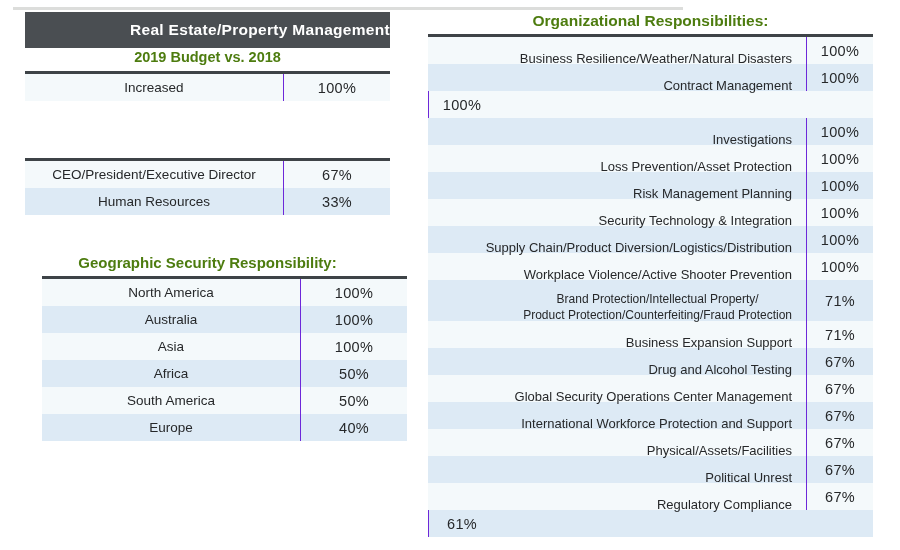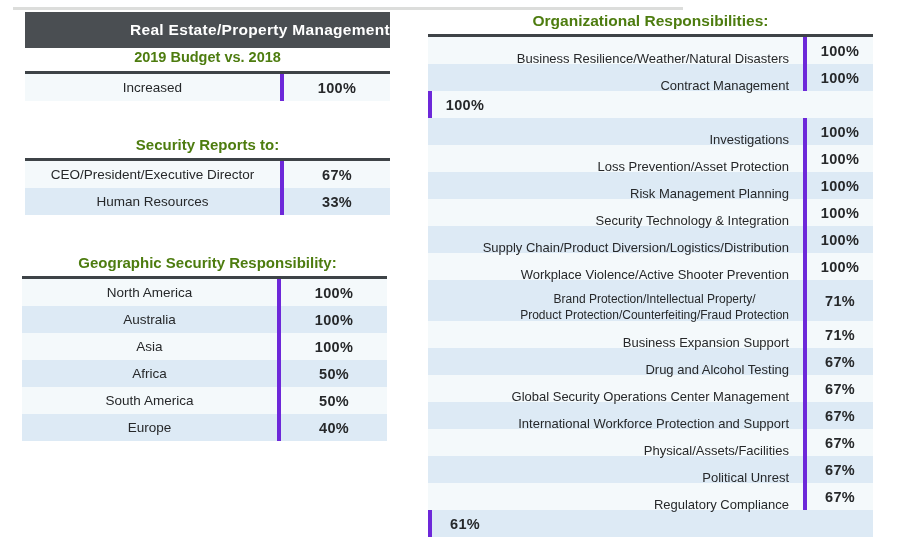--- a/index.html
+++ b/index.html
@@ -14,31 +14,31 @@
            display:flex;align-items:center;justify-content:flex-end;}
   .red-heading{position:absolute;color:#4d7c0f;font-weight:bold;text-align:center;}
   .h-budget{left:25px;top:49px;width:365px;font-size:14.5px;}
   .h-reports{left:25px;top:136px;width:365px;font-size:15px;}
   .h-geo{left:25px;top:254px;width:365px;font-size:15px;}
   .h-org{left:428px;top:12px;width:445px;font-size:15.5px;}
 
   .dtable{position:absolute;border-top:3px solid #3e4347;}
   .t-budget{left:25px;top:71px;width:365px;}
   .t-reports{left:25px;top:158px;width:365px;}
-  .t-geo{left:22px;top:276px;width:365px;}
+  .t-geo{left:42px;top:276px;width:365px;}
   .t-org{left:428px;top:34px;width:445px;}
 
   .trow{display:flex;align-items:stretch;height:27px;}
   .trow:nth-child(odd){background:#f4f9fb;}
   .trow:nth-child(even){background:#ddeaf5;}
   .trow.tall{height:41px;}
 
   .cell{display:flex;align-items:center;}
   .lbl{flex:1;font-size:13.5px;justify-content:center;text-align:left;padding:0 6px;}
-  .val{border-left:4px solid #6d28d9;font-weight:bold;font-size:14.5px;
+  .val{border-left:1px solid #6d28d9;font-weight:normal;font-size:14.5px;
        justify-content:center;letter-spacing:.3px;}
   .left-col .val{width:106px;}
   .t-org .val{width:66px;}
   .t-org .lbl{font-size:13px;justify-content:flex-end;text-align:center;padding-right:14px;white-space:pre-line;margin-top:15px;}
   .t-org .tall .lbl{font-size:12px;line-height:1.3;padding-left:12px;}
 </style>
 </head>
 <body>
 
 <div id="canvas">
@@ -50,21 +50,20 @@
   </div>
 
   <div class="red-heading h-budget">2019 Budget vs. 2018</div>
   <div class="dtable t-budget left-col">
     <div class="trow">
       <div class="cell lbl">Increased</div>
       <div class="cell val">100%</div>
     </div>
   </div>
 
-  <div class="red-heading h-reports">Security Reports to:</div>
   <div class="dtable t-reports left-col">
     <div class="trow">
       <div class="cell lbl">CEO/President/Executive Director</div>
       <div class="cell val">67%</div>
     </div>
     <div class="trow">
       <div class="cell lbl">Human Resources</div>
       <div class="cell val">33%</div>
     </div>
   </div>

